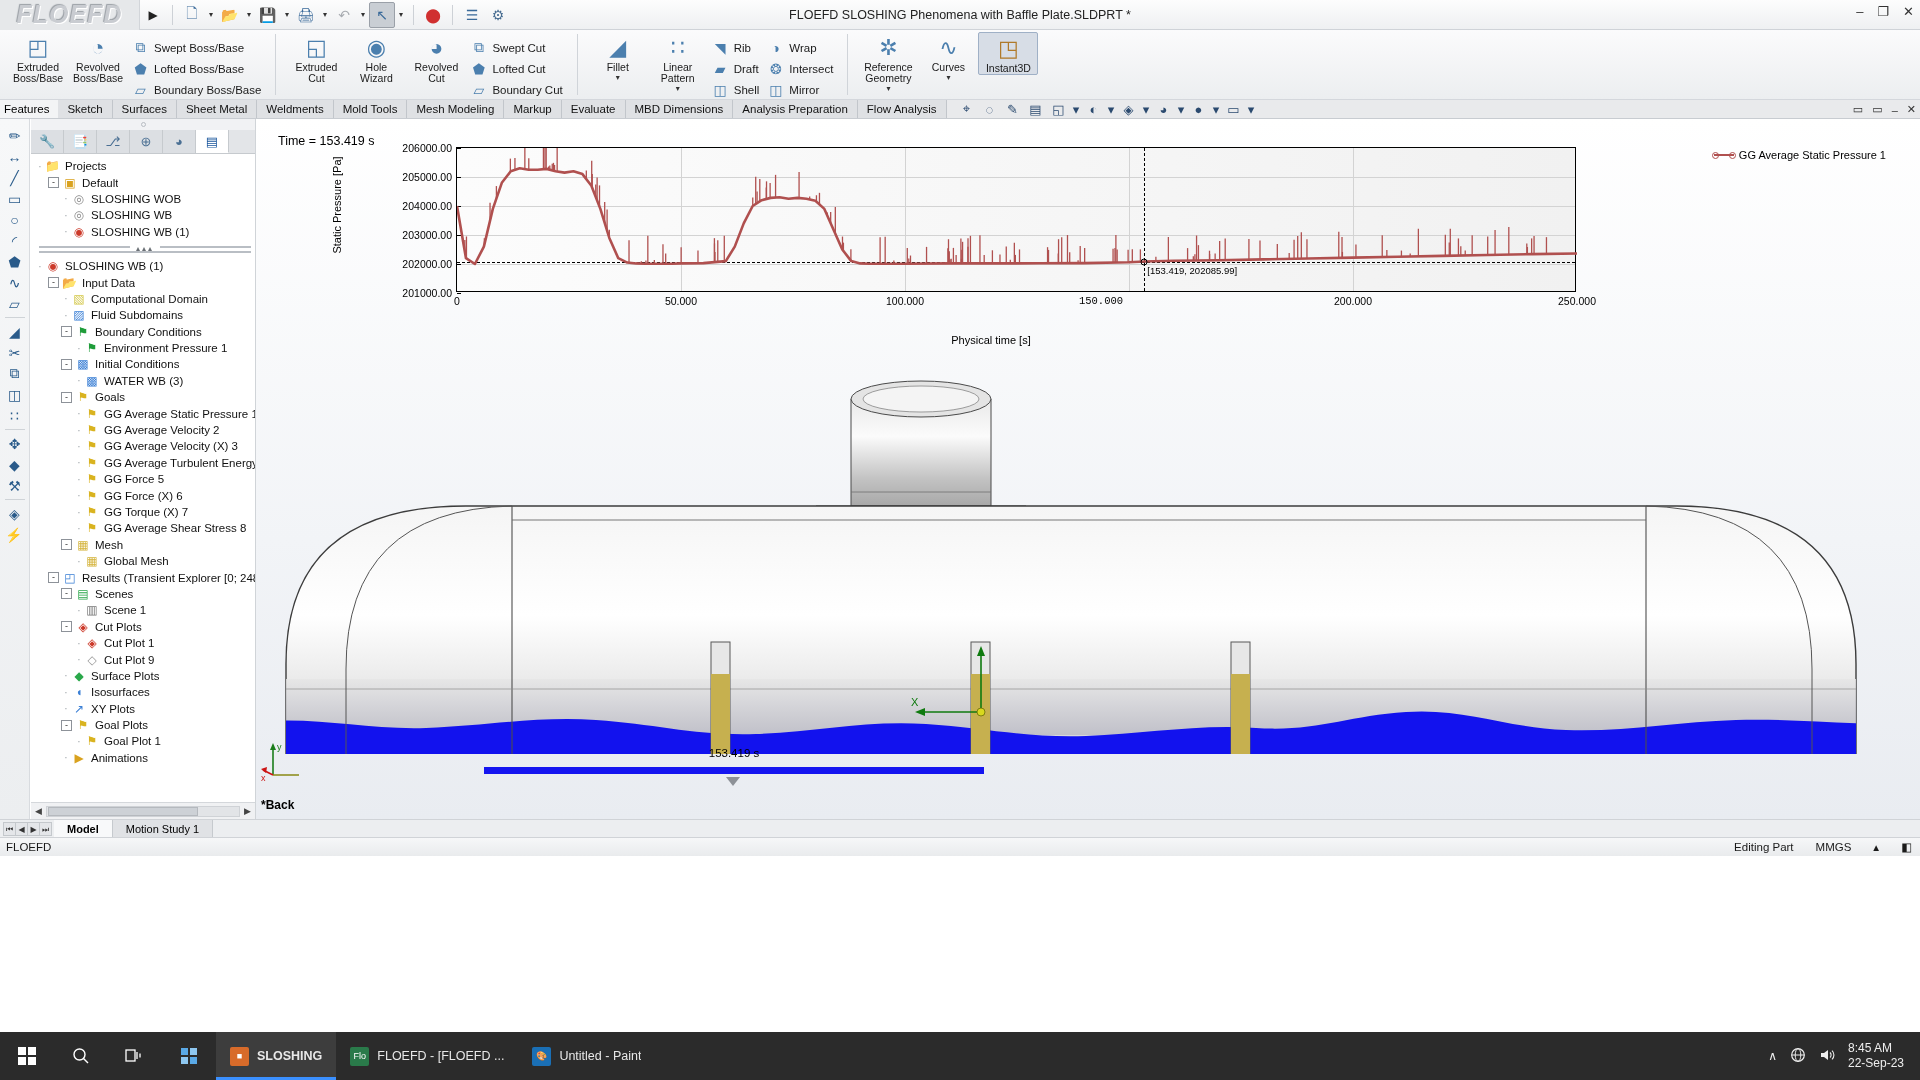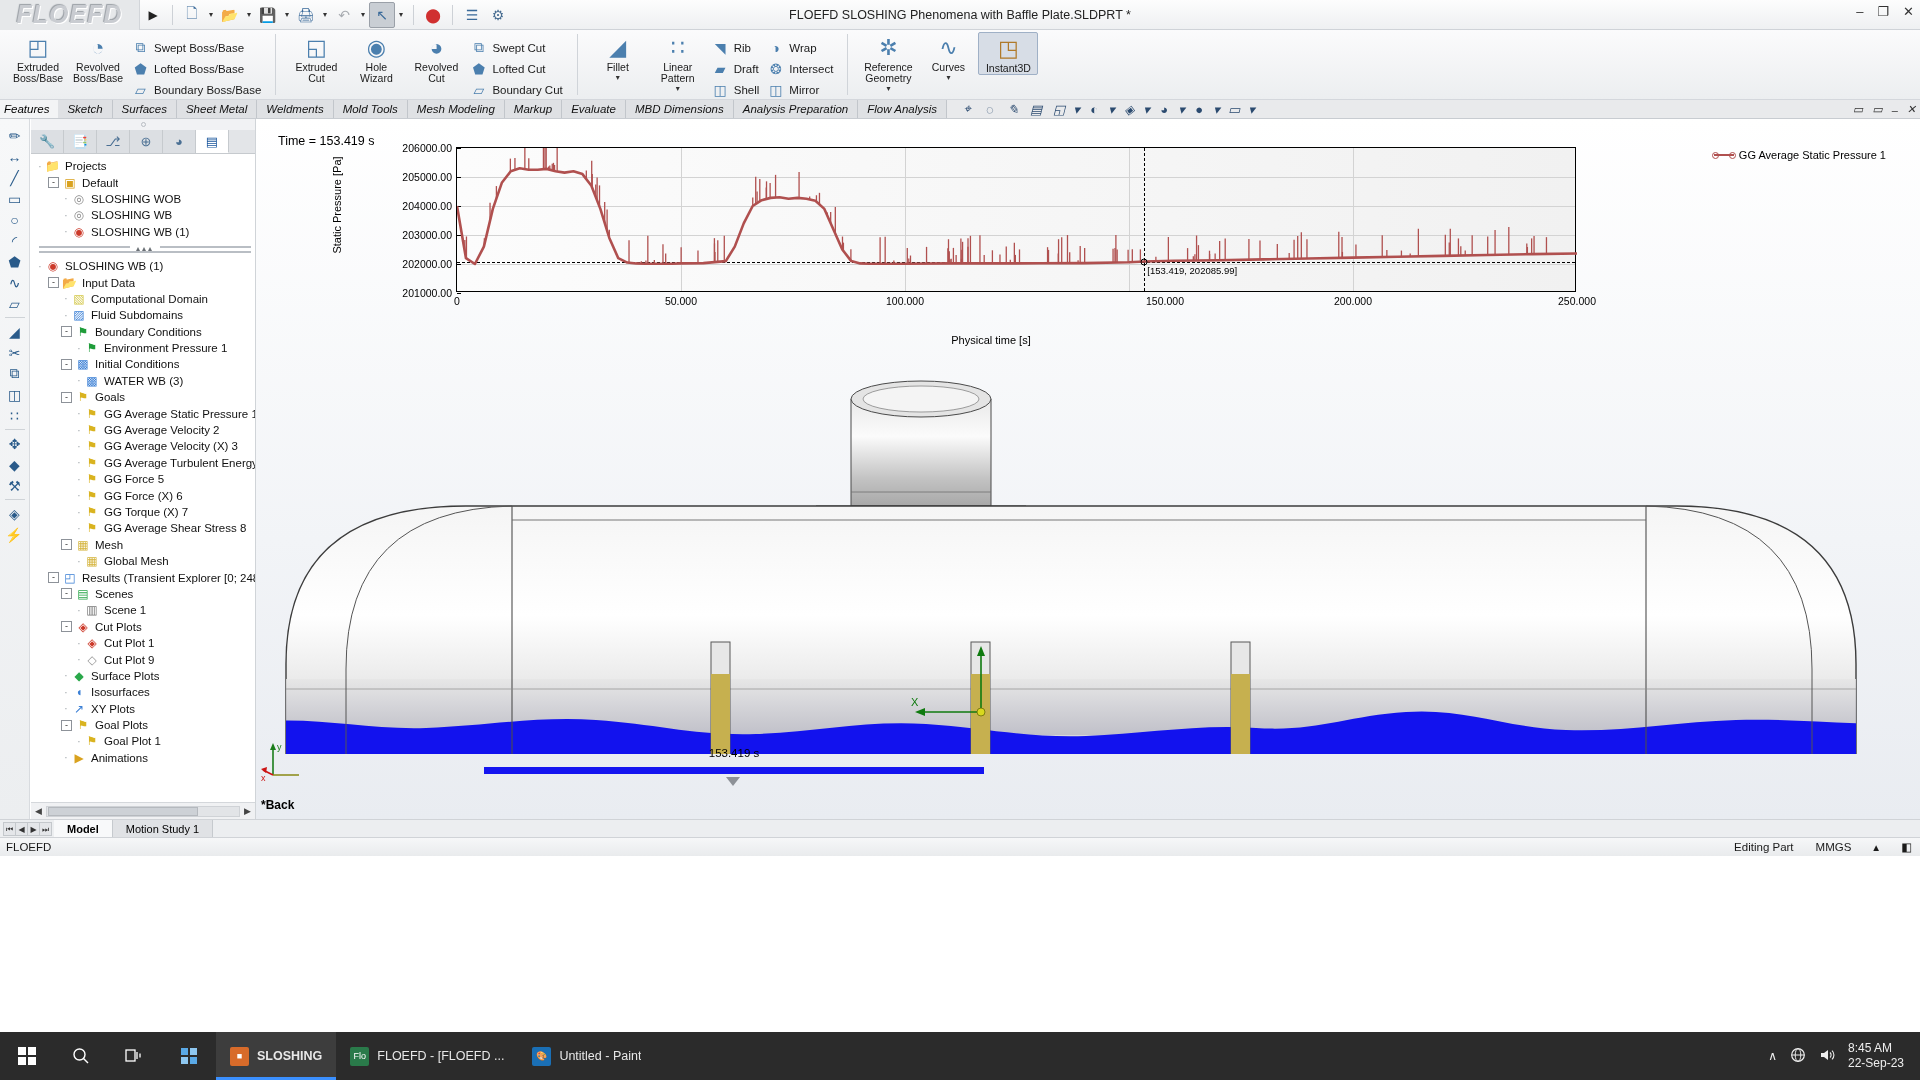--- a/index.html
+++ b/index.html
@@ -62,21 +62,21 @@
   .rb-col { display: flex; flex-direction: column; justify-content: flex-start; padding-top: 5px; }
   .rb-item { display: flex; align-items: center; height: 21px; padding: 0 4px; font-size: 11.5px; color: #1a1a1a; }
   .rb-item .gl { font-size: 14px; margin-right: 5px; width: 17px; text-align: center; }
   .rb-caret { font-size: 8px; color: #333; text-align: center; width: 100%; }
   .rb-big.act { background: #d7dde6; border: 1px solid #9fb0c6; border-radius: 2px; }
 
   
   .tabstrip {
     position: absolute; top: 100px; left: 0; width: 1920px; height: 19px;
     background: #e9eaec; border-bottom: 1px solid #c8ccd1;
-    display: flex; align-items: stretch; font-size: 11.5px; font-style: italic;
+    display: flex; align-items: stretch; font-size: 11.5px;
   }
   .tab {
     padding: 0 9px; display: flex; align-items: center; color: #121212;
     border-right: 1px solid #c2c6cb; background: #dfe1e4; white-space: nowrap;
   }
   .tab.active { background: #f6f7f8; color: #000; border-right: 1px solid #c2c6cb; }
   .tab.first { background: #f3f4f5; border-left: none; border-right: none; padding-left: 4px; }
   .tabstrip-icons { display: flex; align-items: center; gap: 3px; padding-left: 10px; }
   .ti { width: 20px; height: 17px; display: flex; align-items: center; justify-content: center; font-size: 13px; color: #2b4a6f; }
   .tabstrip-right { position: absolute; right: 4px; top: 0; height: 19px; display: flex; align-items: center; gap: 9px; color: #333; font-size: 11px; }
@@ -697,21 +697,21 @@
           <div class="ytick" style="top: 58px;">204000.00<span class="tk"></span></div>
           <div class="gridline" style="top: 29px;"></div>
           <div class="ytick" style="top: 29px;">205000.00<span class="tk"></span></div>
           <div class="ytick" style="top: 0px; margin-left: 18px;">206000.00<span class="tk"></span></div>
           <div class="xtick" style="left: 0px;">0</div>
           <div class="vgrid" style="left: 224px;"></div>
           <div class="xtick" style="left: 224px;">50.000</div>
           <div class="vgrid" style="left: 448px;"></div>
           <div class="xtick" style="left: 448px;">100.000</div>
           <div class="vgrid" style="left: 672px;"></div>
-          <div class="xtick" style="left: 708px;">150.000</div>
+          <div class="xtick" style="left: 644px; font-family: Liberation Mono, monospace;">150.000</div>
           <div class="vgrid" style="left: 896px;"></div>
           <div class="xtick" style="left: 896px;">200.000</div>
           <div class="xtick" style="left: 1120px;">250.000</div>
           <div class="dashline" style="top: 113.506px;"></div>
           <div class="vdash" style="left: 687.317px;"></div>
           <svg width="1120" height="145" viewBox="0 0 1120 145" style="position: absolute; left: 0px; top: 0px;">
             <path d="M0.00,58.00 L8.96,110.20 L17.92,116.00 L26.88,98.60 L35.84,60.90 L44.80,34.80 L53.76,23.20 L62.72,20.30 L71.68,21.75 L80.64,21.75 L89.60,20.88 L98.56,23.20 L107.52,24.65 L116.48,23.20 L125.44,26.10 L134.40,37.70 L143.36,60.90 L152.32,89.90 L161.28,110.20 L170.24,114.55 L179.20,115.42 L188.16,115.71 L197.12,115.71 L206.08,115.71 L215.04,115.71 L224.00,115.42 L246.40,115.13 L268.80,113.10 L277.76,98.60 L286.72,75.40 L295.68,58.00 L304.64,52.20 L313.60,49.88 L322.56,49.30 L331.52,50.75 L340.48,49.88 L349.44,50.75 L358.40,52.78 L367.36,60.90 L376.32,81.20 L385.28,101.50 L394.24,113.10 L403.20,115.42 L412.16,115.71 L421.12,115.71 L430.08,115.71 L439.04,115.71 L448.00,115.71 L492.80,115.42 L537.60,115.42 L582.40,115.28 L627.20,115.13 L672.00,114.26 L687.32,113.51 L716.80,112.81 L761.60,112.23 L806.40,111.36 L851.20,110.49 L896.00,109.62 L940.80,108.75 L985.60,107.88 L1030.40,107.01 L1075.20,106.14 L1120.00,105.56 " fill="none" stroke="#b0504f" stroke-width="2.6" stroke-linejoin="round"></path>
             <line x1="549.26" x2="549.26" y1="115.38" y2="98.43" stroke="#b0504f" stroke-width="1.3"></line>
             <line x1="129.33" x2="129.33" y1="31.14" y2="22.45" stroke="#b0504f" stroke-width="1.3"></line>
             <line x1="496.40" x2="496.40" y1="115.42" y2="99.88" stroke="#b0504f" stroke-width="1.3"></line>

